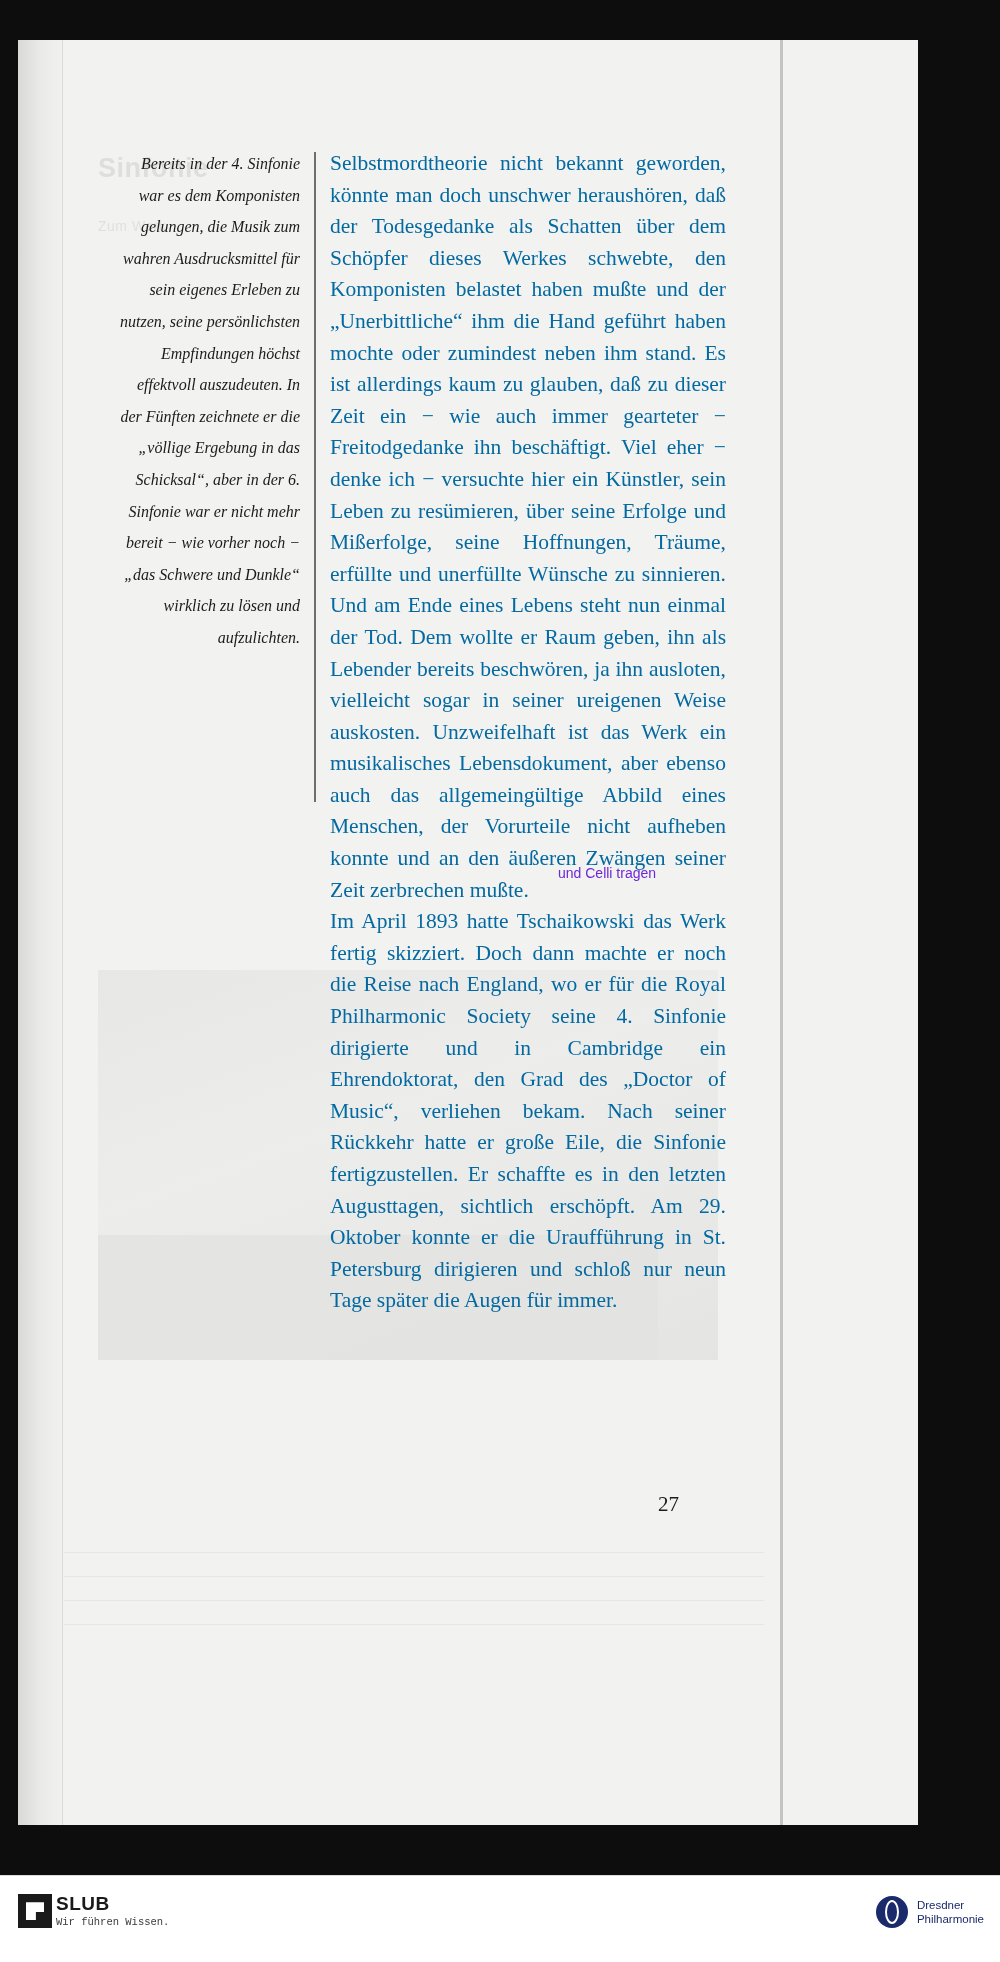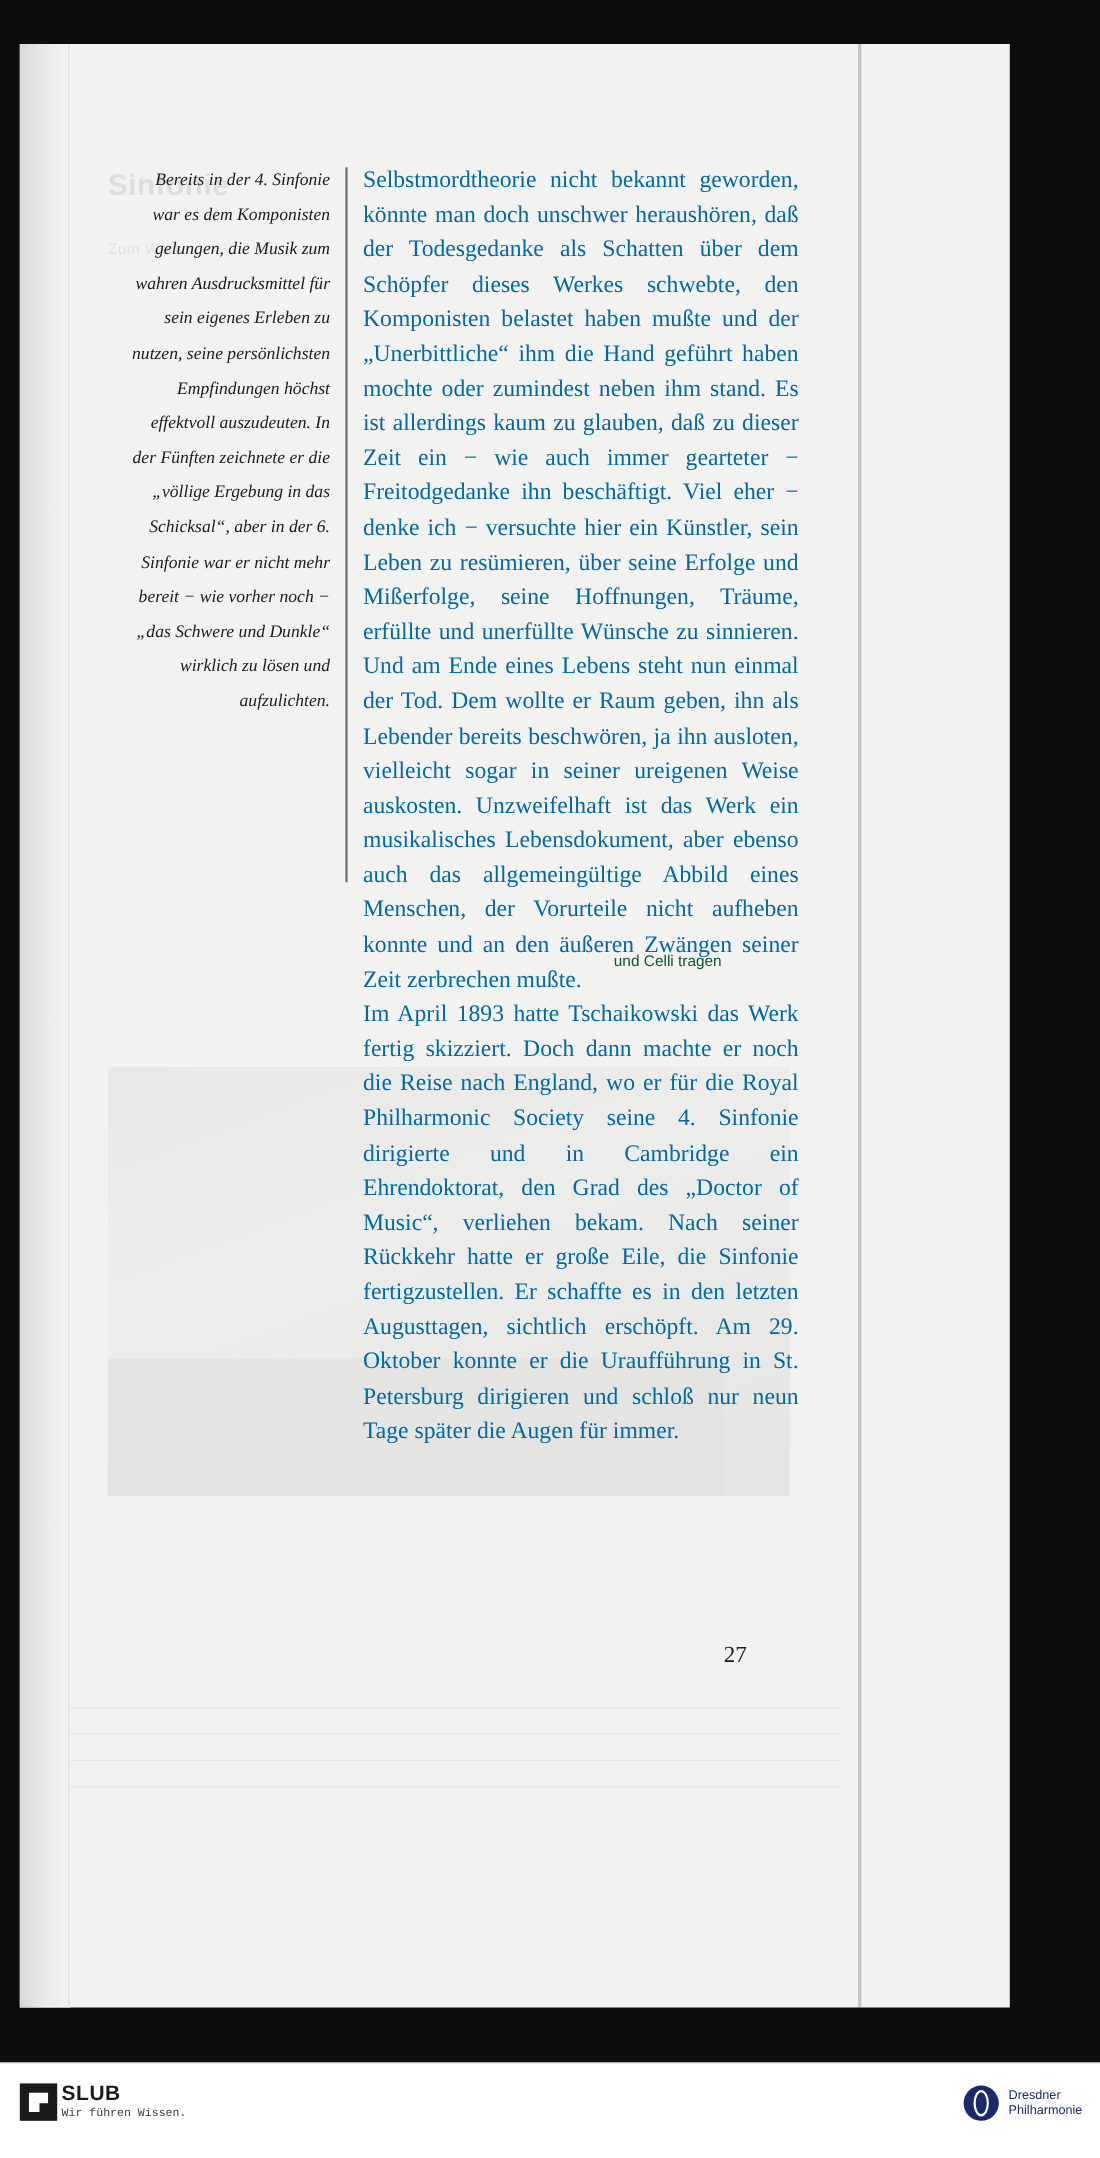--- a/index.html
+++ b/index.html
@@ -84,21 +84,21 @@
     position: absolute;
     left: 80px;
     top: 1195px;
     width: 560px;
     height: 125px;
     background: #e2e2e1;
     opacity: .8;
   }
   .ghost-text {
     position: absolute;
-    color: #14532d;
+    color: #6d28d9;
     font-family: "Liberation Sans", sans-serif;
   }
 
   
   .typearea {
     position: absolute;
     left: 100px;
     top: 108px;
     width: 608px;
     height: 1300px;

